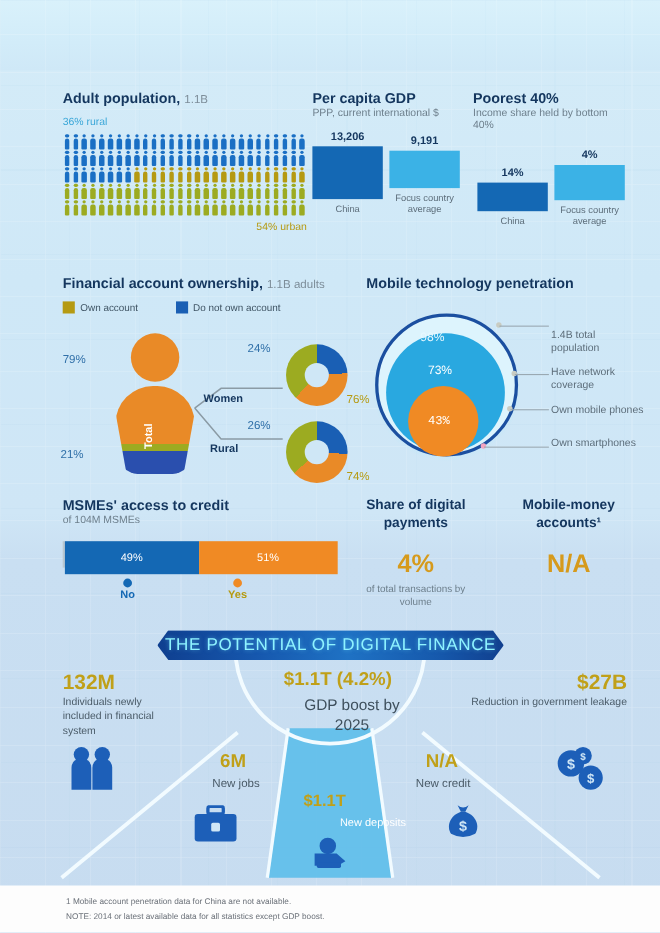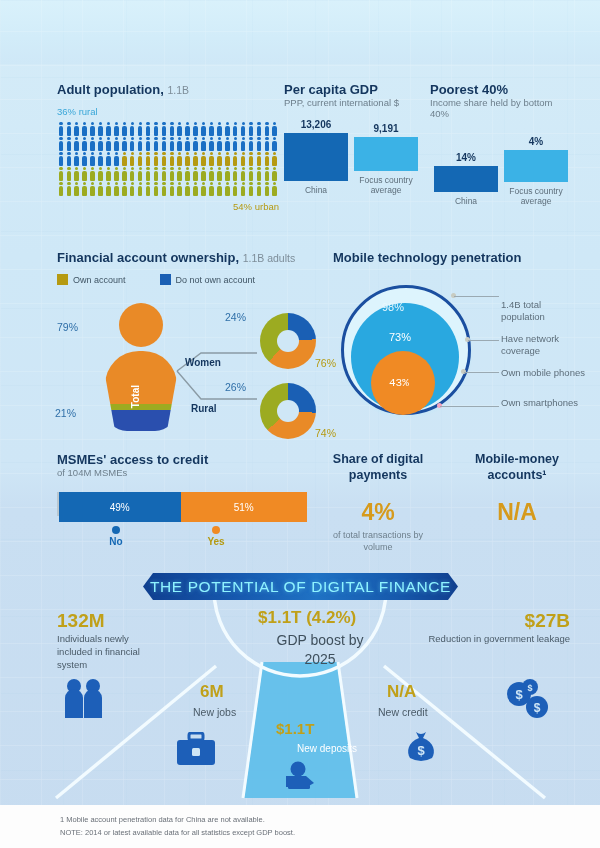--- a/index.html
+++ b/index.html
@@ -170,21 +170,21 @@
 
   #p132 { left:57px; top:10px; font-size:19px; }
   #p132l{ left:57px; top:33px; font-size:9.5px; width:96px; }
   #pgdp { left:258px; top:8px; font-size:17px; }
   #pgdpl{ left:265px; top:31px; font-size:14px; color:#3e4f5c; width:110px; text-align:center; line-height:1.35;}
   #p27 { right:30px; top:10px; font-size:19px; }
   #p27l{ right:30px; top:33px; font-size:9.5px; width:150px; text-align:right;}
   #p6m { left:200px; top:82px; font-size:17px; }
   #p6ml{ left:193px; top:105px; font-size:10.5px; }
   #p11t{ left:276px; top:120px; font-size:15px; }
-  #p11tl{ left:268px; top:142px; font-size:10px; color:#ffffff;padding-left:29px; }
+  #p11tl{ left:280px; top:142px; font-size:10px; color:#ffffff;padding-left:29px; }
   #pna { left:387px; top:82px; font-size:17px; }
   #pnal{ left:378px; top:105px; font-size:10.5px; }
 
   .icon-wrap { position:absolute; }
   #ic-people  { left:62px; top:78px; }
   #ic-brief   { left:176px; top:132px; }
   #ic-deposit { left:284px; top:160px; }
   #ic-bag     { left:404px; top:130px; }
   #ic-coins   { left:505px; top:78px; }
 

